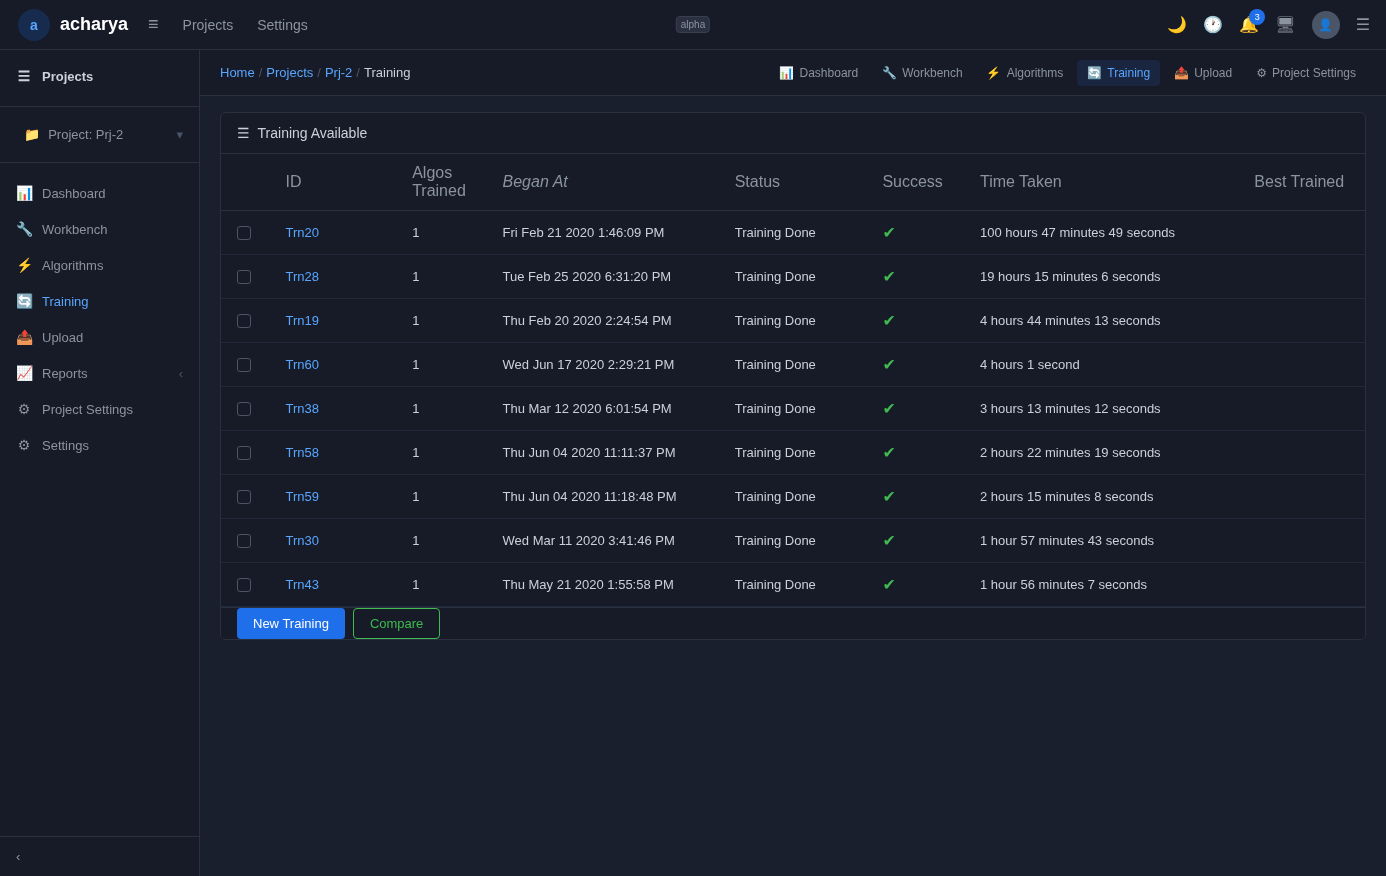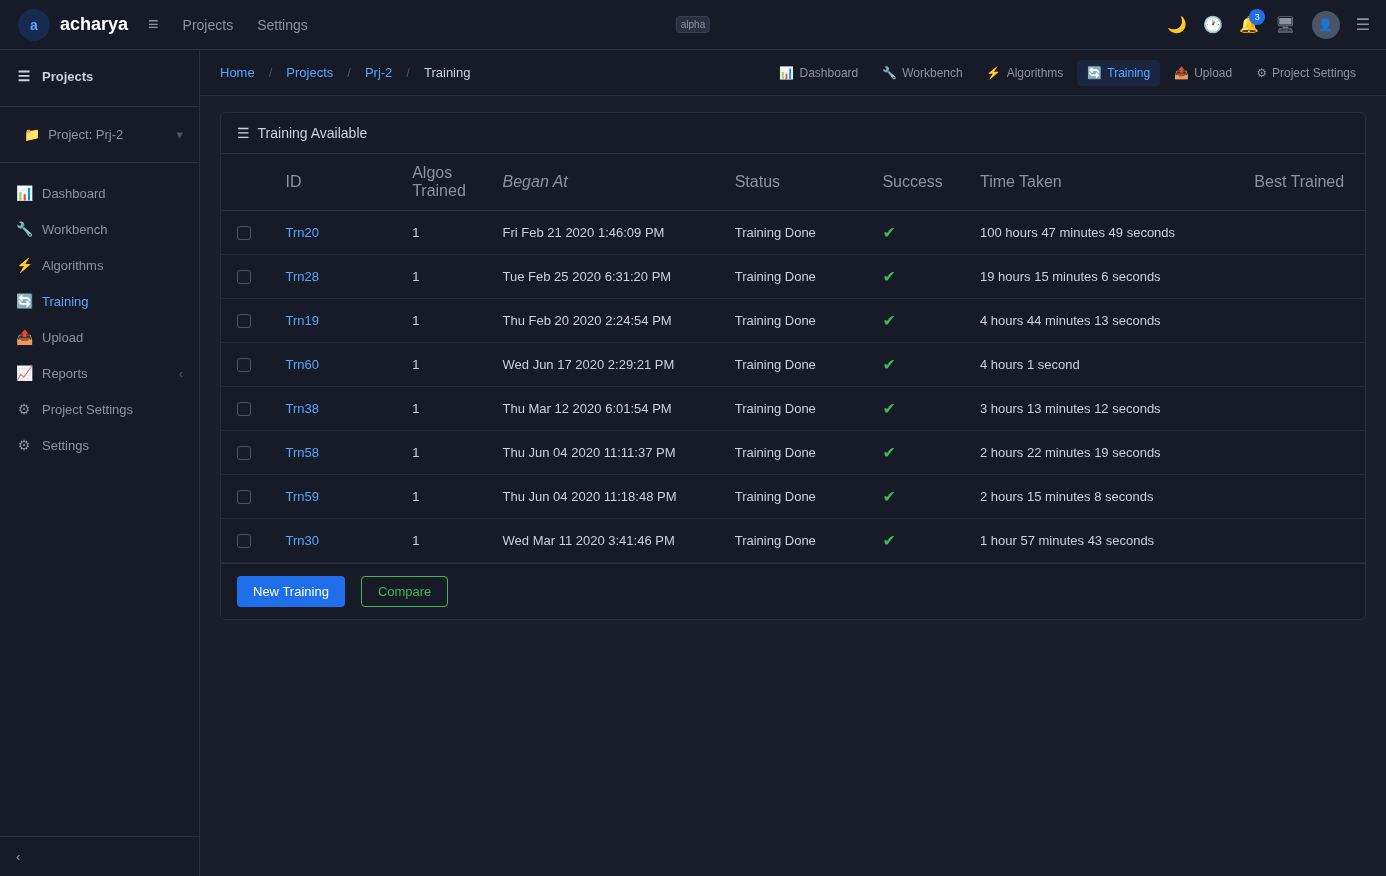--- a/index.html
+++ b/index.html
@@ -91,21 +91,21 @@
 
     
     .sub-header {
       background: #161b27;
       border-bottom: 1px solid #2a3040;
       padding: 0 20px;
       height: 46px;
       display: flex; align-items: center; justify-content: space-between;
       flex-shrink: 0;
     }
-    .breadcrumb { display: flex; align-items: center; gap: 14px; font-size: 13px; color: #8b949e; }
+    .breadcrumb { display: flex; align-items: center; gap: 4px; font-size: 13px; color: #8b949e; }
     .breadcrumb-link { color: #58a6ff; cursor: pointer; }
     .breadcrumb-sep { color: #4a5568; }
     .breadcrumb-current { color: #c9d1d9; }
     .sub-nav { display: flex; align-items: center; gap: 4px; }
     .sub-nav-item {
       display: flex; align-items: center; gap: 5px;
       padding: 6px 10px; border-radius: 4px;
       color: #8b949e; cursor: pointer; font-size: 12px;
     }
     .sub-nav-item.active { color: #58a6ff; background: #1a2540; }
@@ -153,23 +153,23 @@
     .col-id { width: 120px; }
     .col-algos { width: 80px; }
     .col-began { width: 220px; font-style: italic; }
     .col-status { width: 140px; }
     .col-success { width: 80px; }
     .col-time { width: 260px; }
     .col-best { width: 120px; }
 
     
     .panel-footer {
-      padding: 12px 16px;
+      padding: 0 16px;
       border-top: 1px solid #2a3040;
-      display: flex; gap: 16px;
+      display: flex; gap: 8px;
       background: #161b27;
     }
     .btn-primary {
       background: #1f6feb; color: #fff;
       border: none; border-radius: 4px;
       padding: 7px 16px; cursor: pointer; font-size: 13px;
     }
     .btn-secondary {
       background: transparent; color: #3fb950;
       border: 1px solid #3fb950; border-radius: 4px;
@@ -419,20 +419,32 @@
                   <div class="checkbox"></div>
                 </td>
       <td><span class="trn-id">Trn30</span></td>
       <td>1</td>
       <td>Wed Mar 11 2020 3:41:46 PM</td>
       <td>Training Done</td>
       <td><span class="check-green">✔</span></td>
       <td>1 hour 57 minutes 43 seconds</td>
       <td></td>
     </tr>
+              <tr>
+      <td>
+                  <div class="checkbox"></div>
+                </td>
+      <td><span class="trn-id">Trn43</span></td>
+      <td>1</td>
+      <td>Thu May 21 2020 1:55:58 PM</td>
+      <td>Training Done</td>
+      <td><span class="check-green">✔</span></td>
+      <td>1 hour 56 minutes 7 seconds</td>
+      <td></td>
+    </tr>
             </tbody>
         </table>
         <div class="panel-footer">
           <button class="btn-primary">New Training</button>
           <button class="btn-secondary">Compare</button>
         </div>
       </div>
     </div>
   </div>
 </div>

